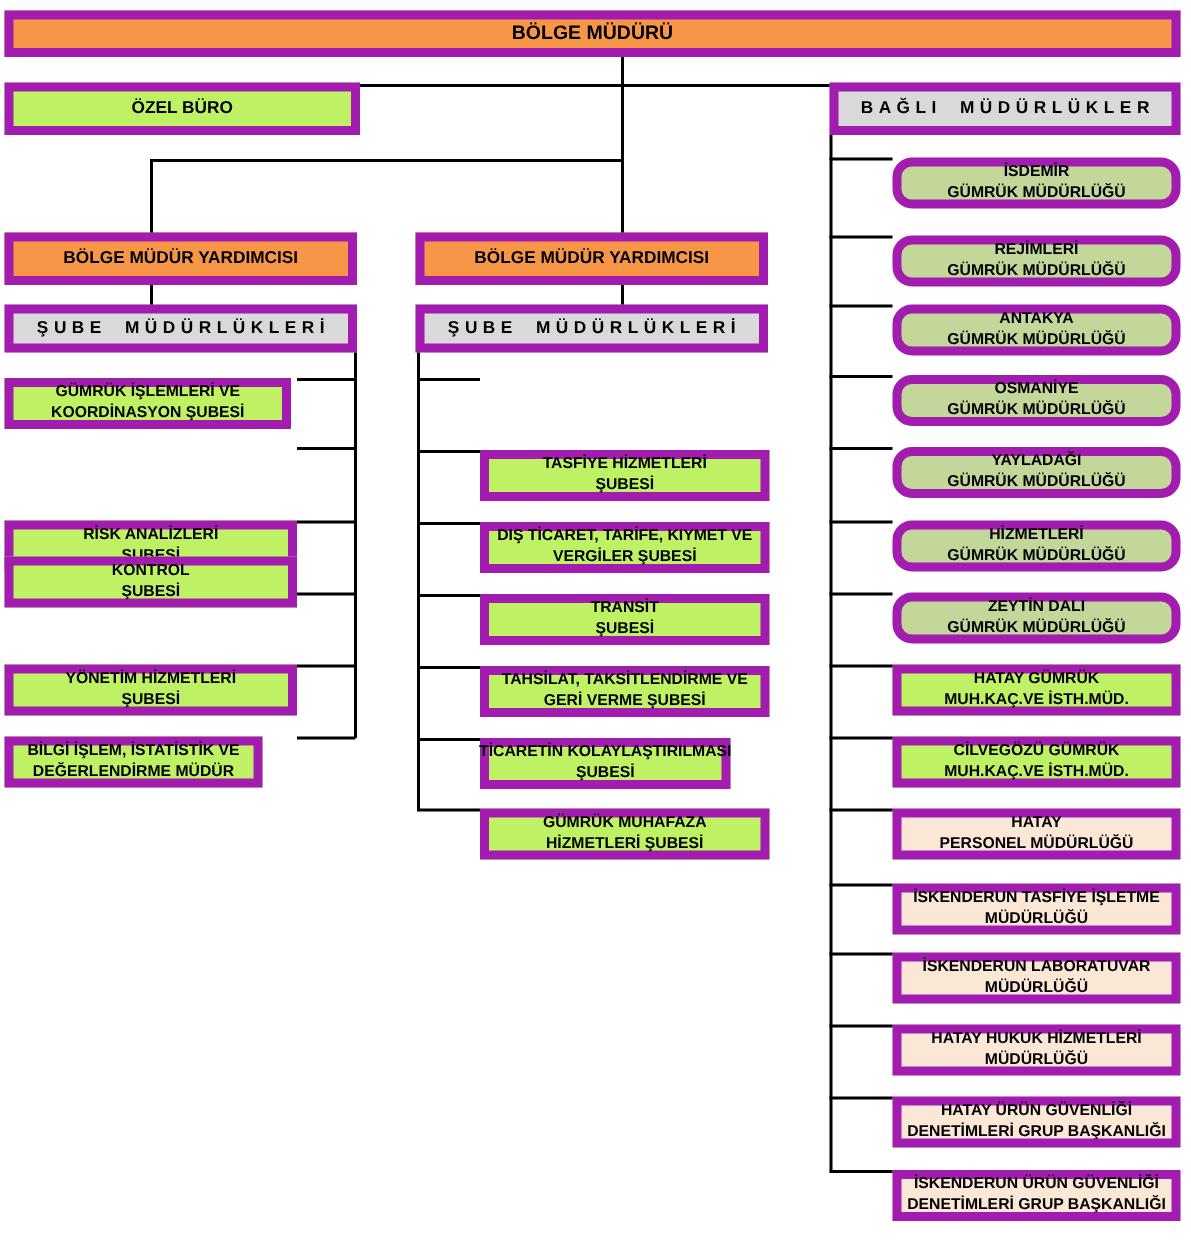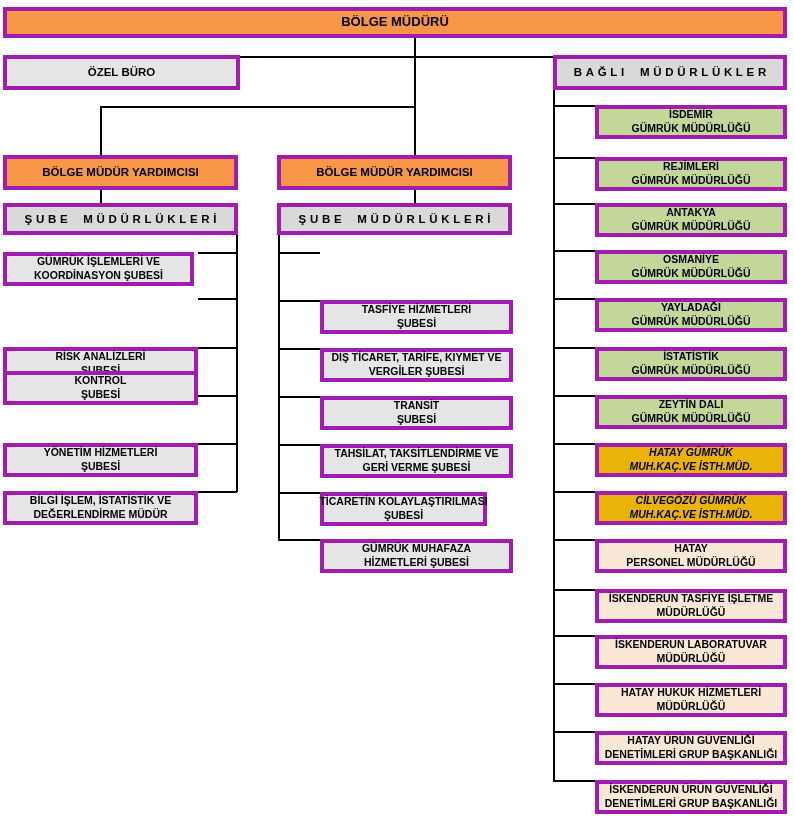--- a/index.html
+++ b/index.html
@@ -7,37 +7,37 @@
     position: relative;
     width: 794px;
     height: 827px;
     background: #ffffff;
     font-family: "Liberation Sans", sans-serif;
     overflow: hidden;
   }
   .box {
     position: absolute;
     box-sizing: border-box;
-    border: 4px solid #a21caf;
+    border: 6px solid #a21caf;
     display: flex;
     flex-direction: column;
     align-items: center;
     justify-content: center;
     text-align: center;
     font-weight: bold;
     color: #000000;
     font-size: 10.5px;
     line-height: 1.3;
   }
   .box span { display: block; white-space: nowrap; }
   .orange { background: #F79646; }
-  .blue   { background: #e5e5e5; }
+  .blue   { background: #bef264; }
   .gray   { background: #D9D9D9; }
-  .green  { background: #C4D79B; }
-  .rose   { background: #eab308; font-style: italic; }
+  .green  { background: #C4D79B; border-radius: 13px; }
+  .rose   { background: #bef264; }
   .peach  { background: #FBE7D5; }
   .title-box { font-size: 13px; }
   .deputy-box { font-size: 11.5px; }
   .spaced { font-size: 11.5px; letter-spacing: 0.32em; word-spacing: 0.45em; padding-left: 0.32em; }
   .line { position: absolute; background: #000000; }
   .h { height: 1.5px; }
   .v { width: 1.5px; }
 </style>
 </head>
 <body>
@@ -79,21 +79,21 @@
     <span>ŞUBESİ</span>
   </div>
   <div class="box blue" style="left:3px;top:371px;width:195px;height:34px">
     <span>KONTROL</span>
     <span>ŞUBESİ</span>
   </div>
   <div class="box blue" style="left:3px;top:443px;width:195px;height:34px">
     <span>YÖNETİM HİZMETLERİ</span>
     <span>ŞUBESİ</span>
   </div>
-  <div class="box blue" style="left:3px;top:491px;width:195px;height:34px">
+  <div class="box blue" style="left:3px;top:491px;width:172px;height:34px">
     <span>BİLGİ İŞLEM, İSTATİSTİK VE</span>
     <span>DEĞERLENDİRME MÜDÜR</span>
   </div>
 
   <div class="box blue" style="left:320px;top:300px;width:193px;height:34px">
     <span>TASFİYE HİZMETLERİ</span>
     <span>ŞUBESİ</span>
   </div>
   <div class="box blue" style="left:320px;top:348px;width:193px;height:34px">
     <span>DIŞ TİCARET, TARİFE, KIYMET VE</span>
@@ -130,21 +130,21 @@
   </div>
   <div class="box green" style="left:595px;top:250px;width:192px;height:34px">
     <span>OSMANİYE</span>
     <span>GÜMRÜK MÜDÜRLÜĞÜ</span>
   </div>
   <div class="box green" style="left:595px;top:298px;width:192px;height:34px">
     <span>YAYLADAĞI</span>
     <span>GÜMRÜK MÜDÜRLÜĞÜ</span>
   </div>
   <div class="box green" style="left:595px;top:347px;width:192px;height:34px">
-    <span>İSTATİSTİK</span>
+    <span>HİZMETLERİ</span>
     <span>GÜMRÜK MÜDÜRLÜĞÜ</span>
   </div>
   <div class="box green" style="left:595px;top:395px;width:192px;height:34px">
     <span>ZEYTİN DALI</span>
     <span>GÜMRÜK MÜDÜRLÜĞÜ</span>
   </div>
   <div class="box rose" style="left:595px;top:443px;width:192px;height:34px">
     <span>HATAY GÜMRÜK</span>
     <span>MUH.KAÇ.VE İSTH.MÜD.</span>
   </div>

